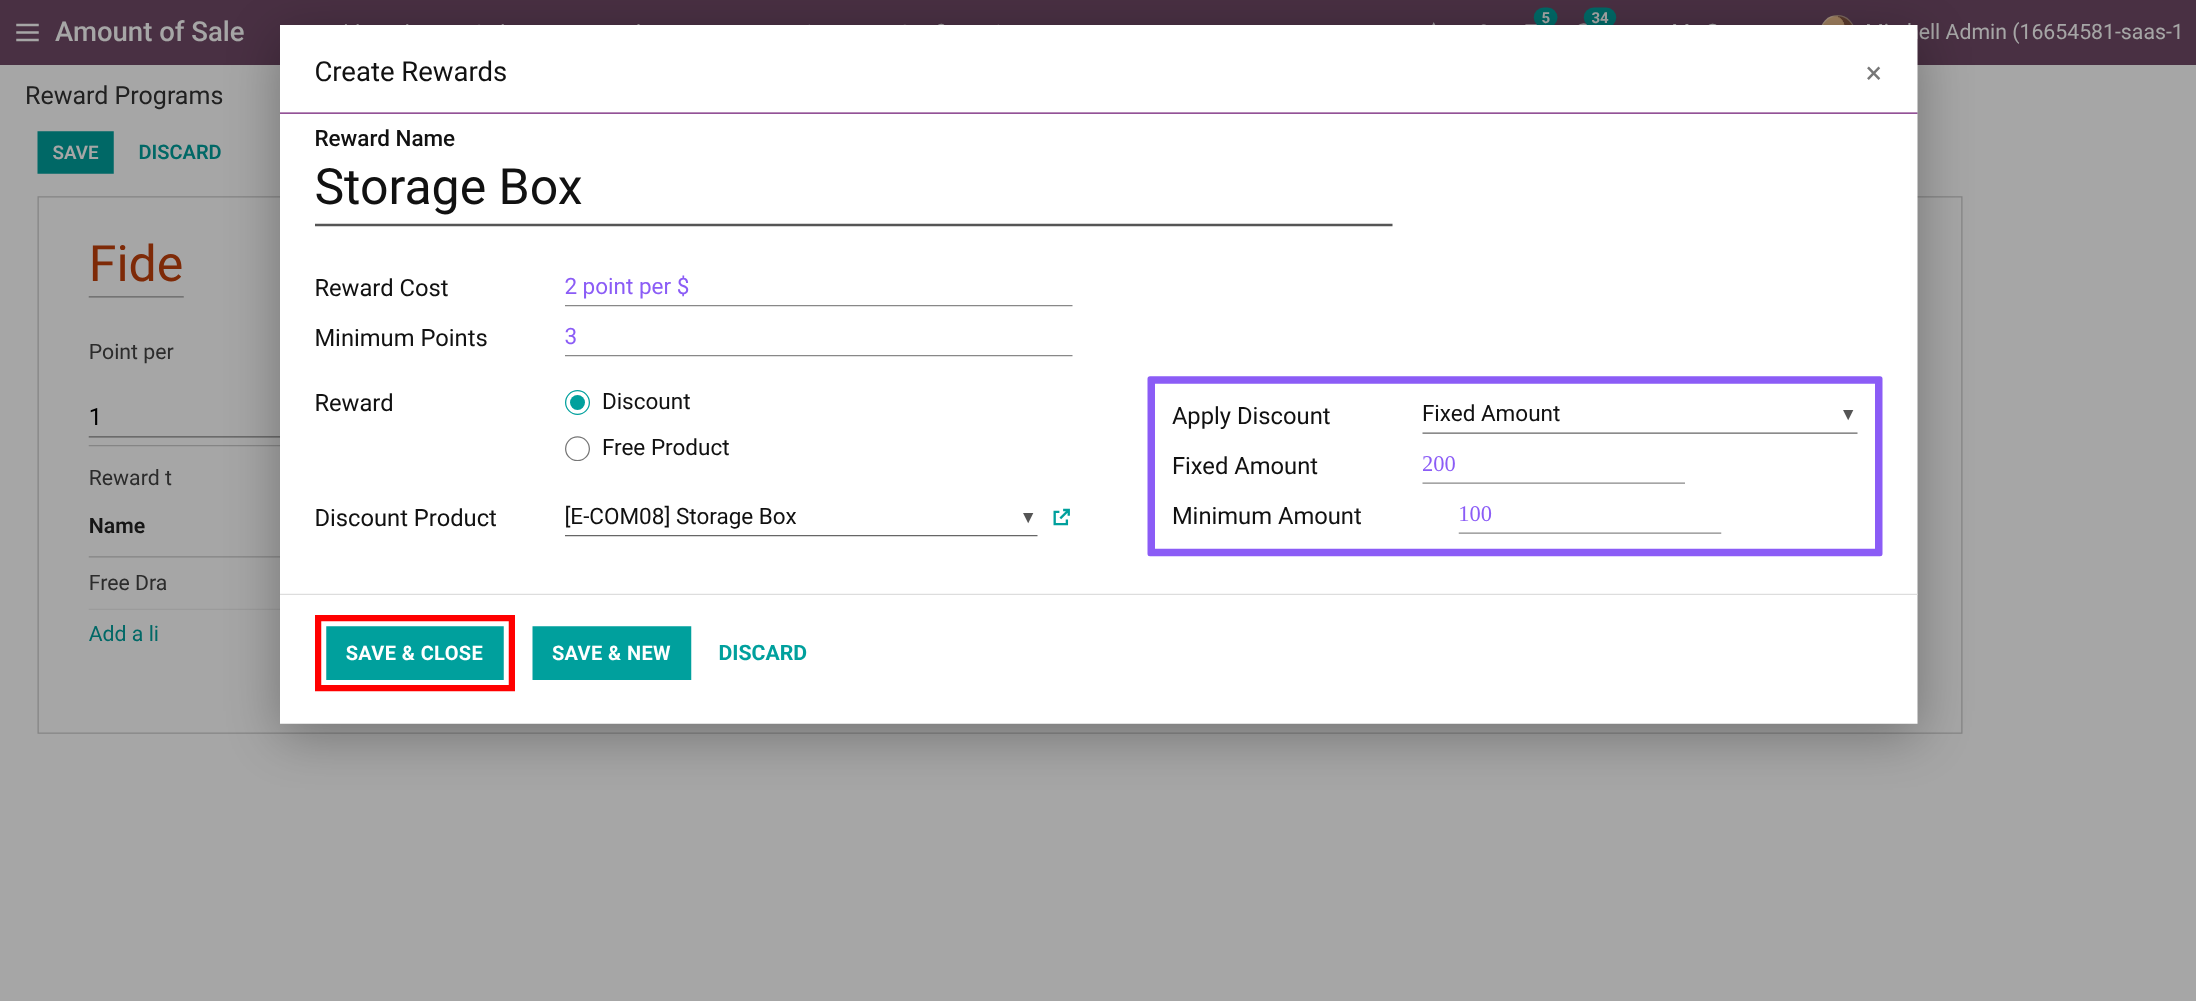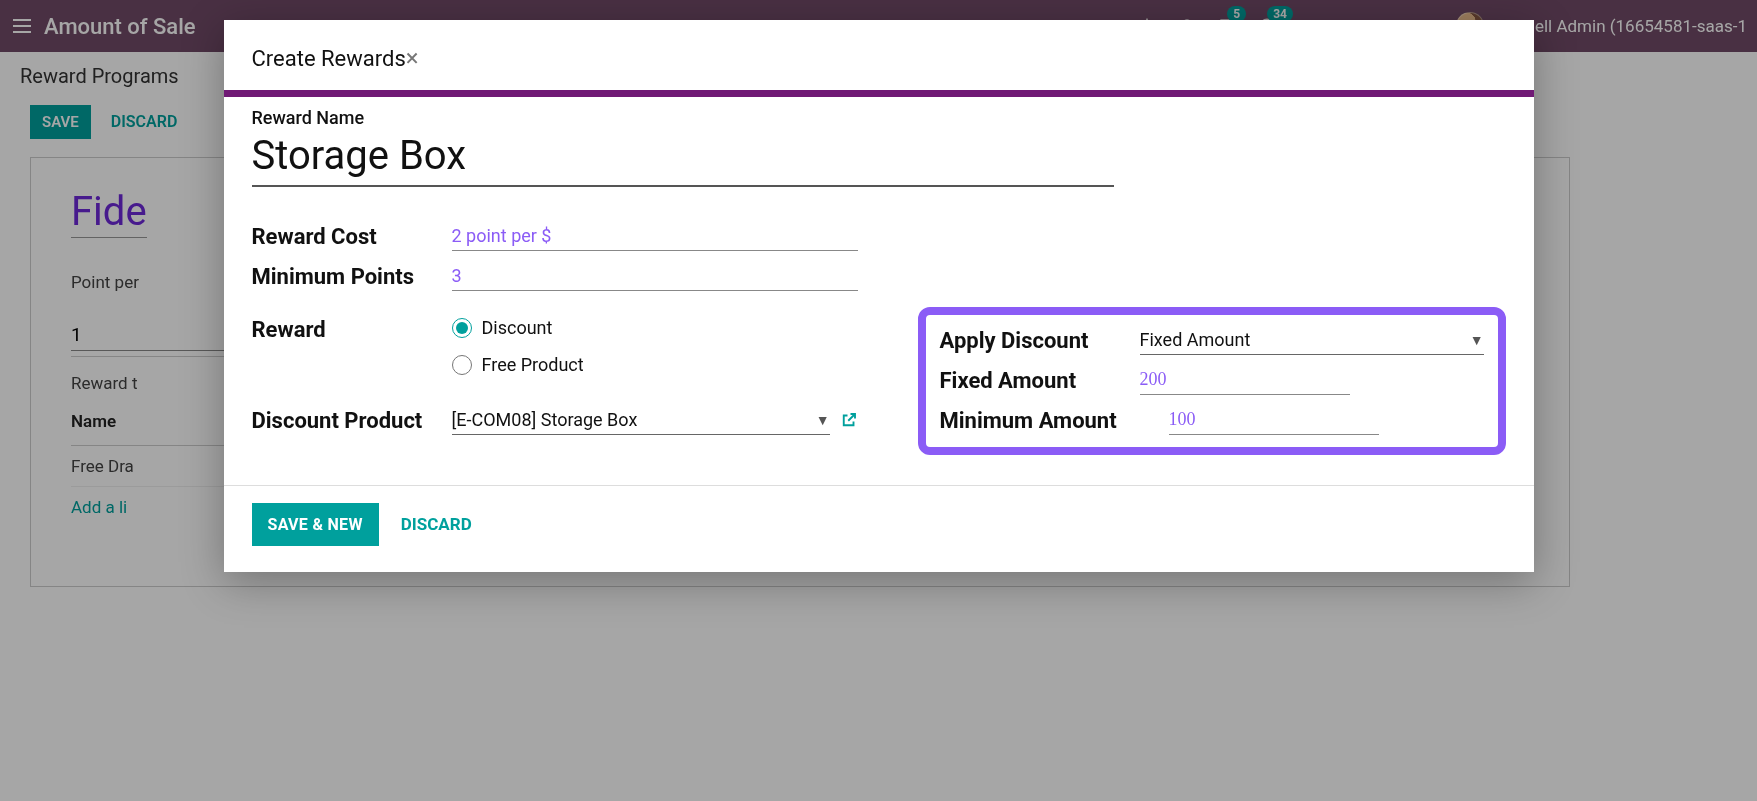--- a/index.html
+++ b/index.html
@@ -18,51 +18,51 @@
   .topbar .user { display:flex;align-items:center;gap:8px; white-space:nowrap;}
   .avatar{width:28px;height:28px;border-radius:50%;background:radial-gradient(circle at 35% 35%,#f0c090 0 40%,#8a5a44 41% 100%);border:1px solid rgba(255,255,255,.4);}
 
   .subbar { height:48px;display:flex;align-items:center;padding:0 20px;font-size:20px;color:#333; }
   .btnrow { display:flex;align-items:center;gap:16px;padding:4px 0 18px 0; }
   .btn-primary { background:#00A09D;color:#fff;border:none;padding:8px 12px;font-weight:600;font-size:15px; }
   .btn-flat { background:none;border:none;color:#00A09D;font-weight:600;font-size:16px;padding:8px 4px; }
 
   .page { padding:0 30px; }
   .sheet { border:1px solid #ccc;background:#fff;padding:30px 40px;min-height:430px; max-width:1540px;}
-  .bgtitle { font-size:40px;color:#6d28d9;border-bottom:1px solid #999;display:inline-block;padding-bottom:2px;margin-bottom:20px; }
+  .bgtitle { font-size:40px;color:#c2410c;border-bottom:1px solid #999;display:inline-block;padding-bottom:2px;margin-bottom:20px; }
   .bglabel { font-size:17px;color:#444;margin-top:14px; }
   .bginput { font-size:19px;border:none;border-bottom:1px solid #888;padding:4px 0;width:300px;background:transparent; }
   .tab { display:inline-block;border:1px solid #ccc;border-bottom:1px solid #fff;padding:10px 18px;font-size:17px;color:#333;margin-top:22px;background:#fff;position:relative;top:1px; }
   .tabsheet{border-top:1px solid #ccc;padding-top:16px;}
   .thead { font-size:17px;font-weight:600;color:#222;padding:10px 0;border-bottom:1px solid #ccc;display:flex;justify-content:space-between; }
   .gear{font-size:20px;color:#666;}
   .trow { font-size:17px;color:#444;padding:10px 0;border-bottom:1px solid #eee;display:flex;justify-content:space-between;align-items:center; }
   .addline { color:#00A09D;font-size:17px;padding:10px 0;cursor:pointer; }
 
   
   .overlay { position:absolute;inset:0;background:rgba(0,0,0,.35);display:flex;align-items:flex-start;justify-content:center; pointer-events:auto;}
   .modal { width:1310px;background:#fff;margin-top:20px;box-shadow:0 10px 40px rgba(0,0,0,.3);}
-  .modal-hd { padding:24px 28px 18px;font-size:22px;color:#111;border-bottom:7px solid #701a75;display:flex;justify-content:flex-start;align-items:center; }
+  .modal-hd { padding:24px 28px 18px;font-size:22px;color:#111;border-bottom:1px solid #701a75;display:flex;justify-content:space-between;align-items:center; }
   .close { color:#777;font-size:24px;cursor:pointer;background:none;border:none; }
   .modal-bd { padding:10px 28px 30px; }
   .fld-label { font-size:18px;color:#111;font-weight:500; }
   .name-input { font-size:40px;color:#111;border:none;border-bottom:2px solid #555;width:862px;padding:2px 0 6px;background:transparent;display:block;margin-top:2px; }
   .grid { display:flex;gap:60px;margin-top:34px; }
   .col { flex:1; }
   .row { display:flex;align-items:center;margin-bottom:10px; }
-  .row .lab { width:200px;font-size:22px;color:#111;font-weight:700; }
+  .row .lab { width:200px;font-size:19px;color:#111;font-weight:400; }
   .row .val { flex:1; }
   .under { border:none;border-bottom:1px solid #888;font-size:18px;color:#8b5cf6;padding:4px 0;width:100%;background:transparent; }
   .under.sm { width:210px;font-family:Liberation Serif, serif; }
   .radio { display:flex;align-items:center;font-size:18px;color:#111;margin-bottom:16px; }
   .radio input { width:20px;height:20px;margin-right:10px;accent-color:#00A09D; }
   .sel { display:flex;justify-content:space-between;align-items:center;border-bottom:1px solid #666;padding:4px 0;font-size:18px;color:#111;cursor:pointer;width:378px; }
   .caret{color:#555;font-size:14px;}
   .ext { margin-left:10px;color:#00A09D;font-size:18px; }
-  .highbox { border:8px solid #8b5cf6;padding:10px 14px; border-radius:12px;}
+  .highbox { border:6px solid #8b5cf6;padding:10px 14px; border-radius:2px;}
   .modal-ft { border-top:1px solid #ddd;padding:16px 28px 26px;display:flex;align-items:center;gap:14px; }
   .btn-teal { background:#00A09D;color:#fff;border:none;padding:12px 16px;font-weight:700;font-size:16px;letter-spacing:.3px;cursor:pointer; }
   .hl-red { border:5px solid #FF0000;padding:4px; }
   .btn-flat2 { background:none;border:none;color:#00A09D;font-weight:700;font-size:17px;padding:12px 8px;cursor:pointer; }
 
   svg{display:block;}
 </style>
 </head>
 <body>
 
@@ -220,17 +220,20 @@
             <div class="row" style="margin-bottom:2px;gap:29px;">
               <div class="lab">Minimum Amount</div>
               <div class="val"><input class="under sm" value="100" style=""></div>
             </div>
           </div>
         </div>
       </div>
     </div>
 
     <div class="modal-ft">
+      <span class="hl-red">
+        <button class="btn-teal">SAVE &amp; CLOSE</button>
+      </span>
       <button class="btn-teal">SAVE &amp; NEW</button>
       <button class="btn-flat2">DISCARD</button>
     </div>
   </div>
 </div>
 
 </body></html>

